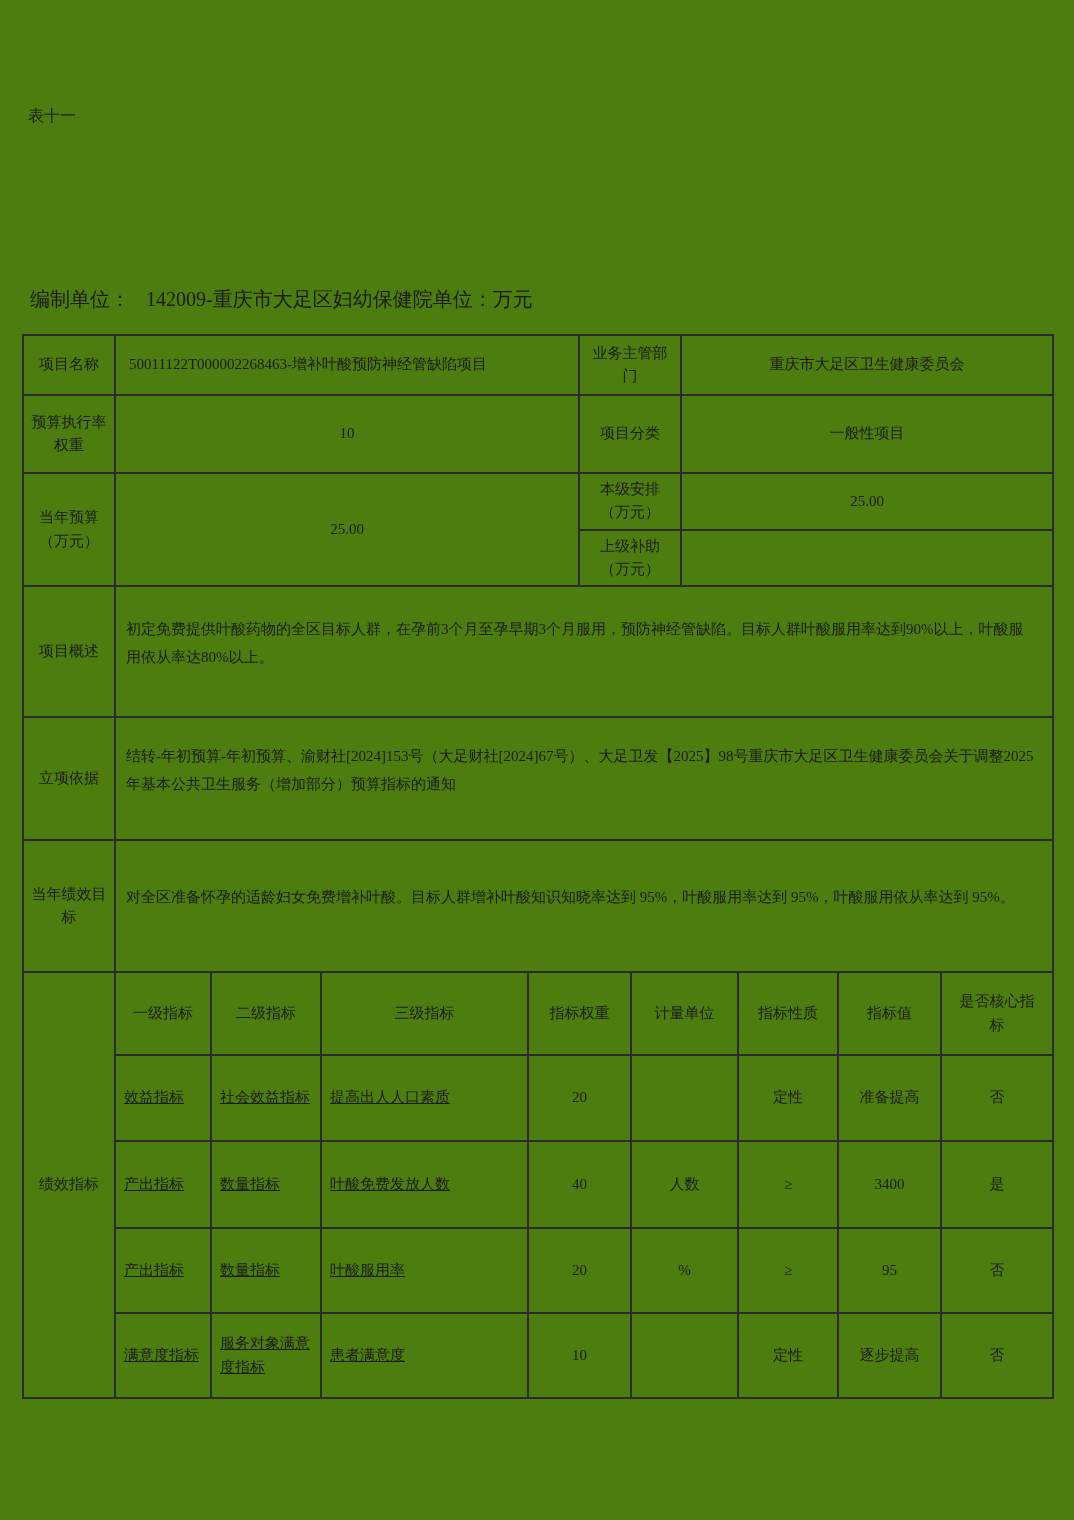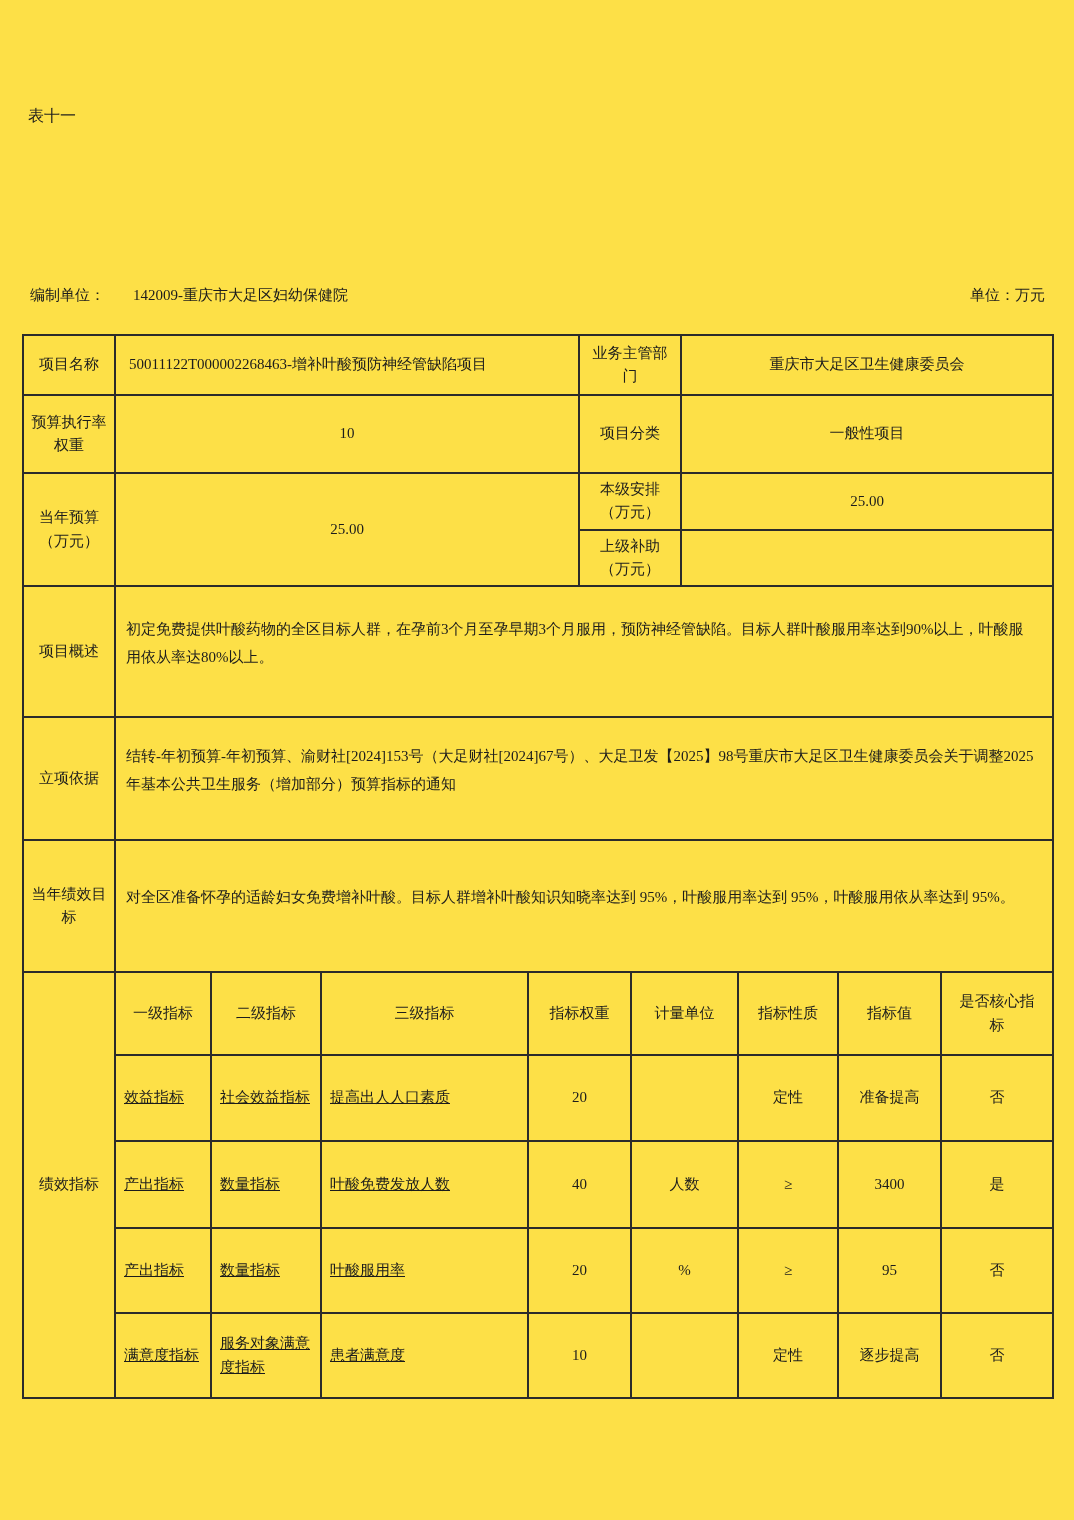--- a/index.html
+++ b/index.html
@@ -1,39 +1,39 @@
 <!DOCTYPE html>
 <html><head>
 <meta charset="utf-8">
 <style>
   html,body{margin:0;padding:0;background:#ffffff;}
   .page{
     position:relative;
     width:1074px;height:1520px;
-    background:#fde047;
+    background:#4d7c0f;
     font-family:"Liberation Serif","DejaVu Serif",serif;
     color:#1c1c1c;
     overflow:hidden;
   }
   .table-tag{
     position:absolute;left:28px;top:106px;
     font-size:16px;
   }
   .doc-title{
     position:absolute;left:0;top:181px;width:100%;
     text-align:center;font-size:29px;font-weight:bold;
     letter-spacing:1px;
   }
   .meta-line{
     position:absolute;left:30px;right:29px;top:286px;
-    display:flex;justify-content:space-between;align-items:baseline;
-    font-size:15px;
+    display:flex;align-items:baseline;
+    font-size:20px;
   }
   .meta-left{display:flex;align-items:baseline;}
-  .meta-value{margin-left:28px;}
+  .meta-value{margin-left:16px;}
   .tables{
     position:absolute;left:22px;top:334px;width:1030px;
   }
   table{
     border-collapse:collapse;table-layout:fixed;width:1030px;
   }
   table.indicators{margin-top:-2px;}
   td,th{
     border:2px solid #2b2b2b;
     font-size:15px;font-weight:normal;

